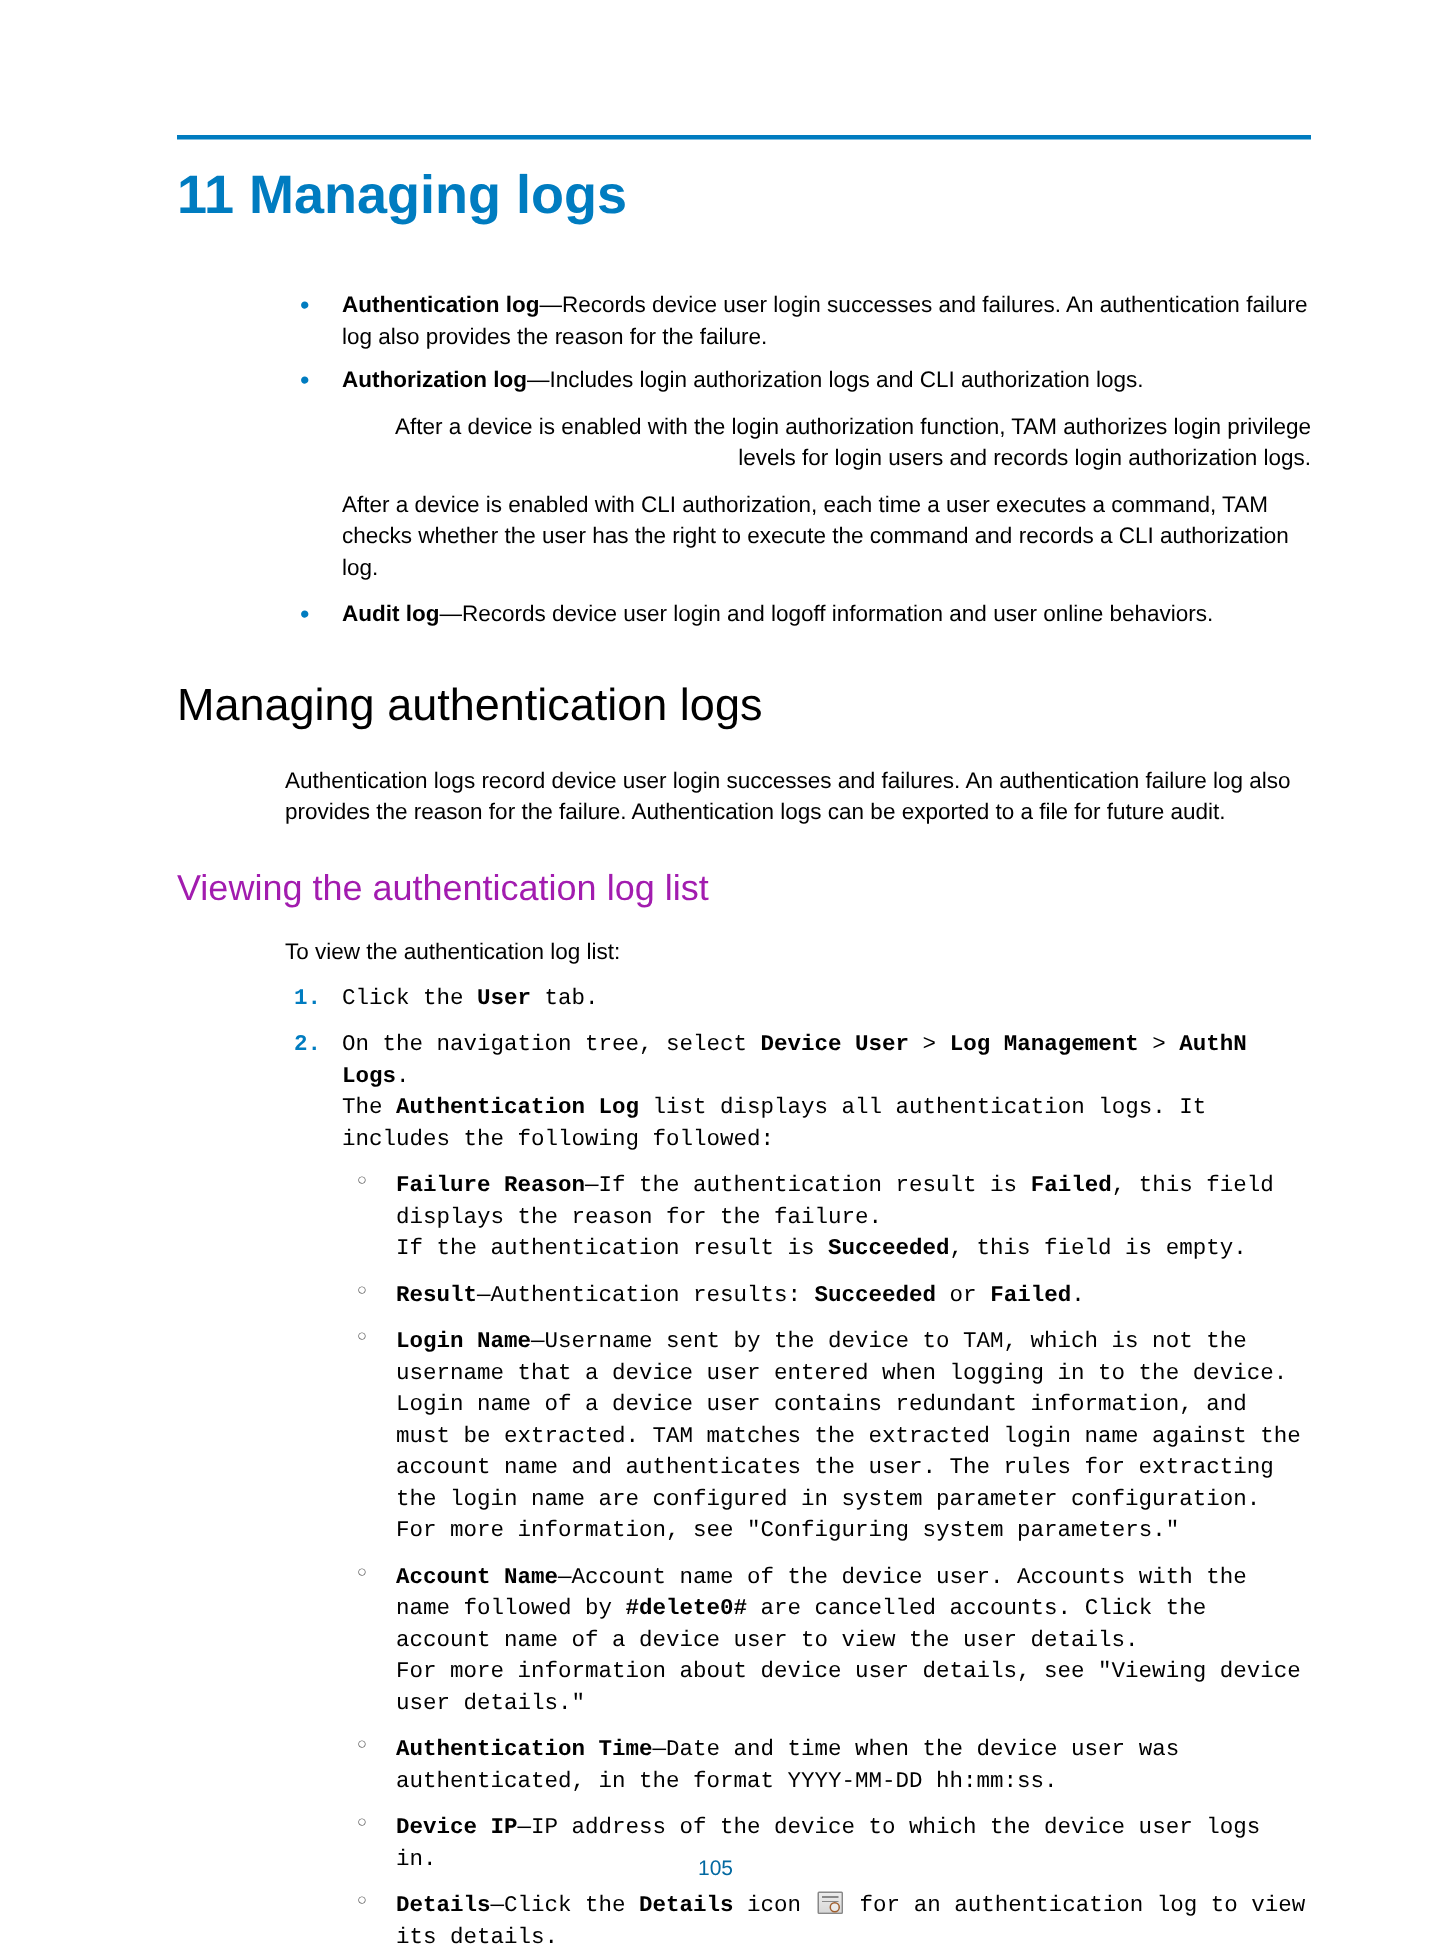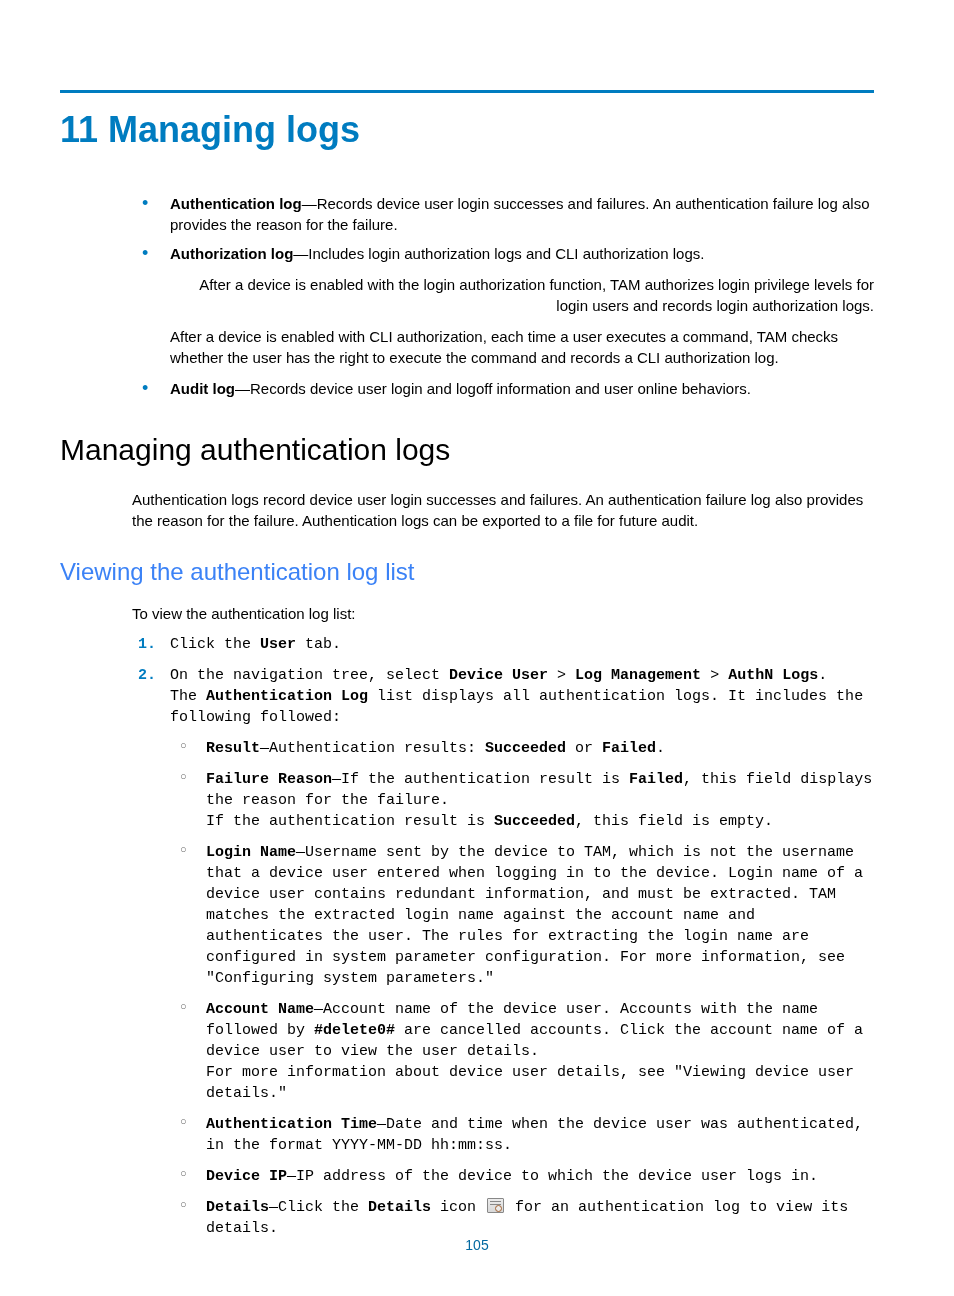--- a/index.html
+++ b/index.html
@@ -10,21 +10,21 @@
     font-family: Arial, Helvetica, sans-serif;
     color: #000;
     font-size: 15px;
     line-height: 1.4;
   }
   .page {
     width: 954px;
     height: 1296px;
     position: relative;
     box-sizing: border-box;
-    padding: 90px 80px 0 60px;
+    padding: 90px 80px 0 118px;
   }
   .rule {
     border-top: 3px solid #007cc0;
     margin-bottom: 12px;
   }
   h1 {
     font-family: "Arial Narrow", Arial, sans-serif;
     font-stretch: condensed;
     font-weight: 700;
     font-size: 36px;
@@ -38,21 +38,21 @@
     font-weight: 400;
     font-size: 30px;
     color: #000000;
     margin: 30px 0 18px 0;
   }
   h3 {
     font-family: "Arial Narrow", Arial, sans-serif;
     font-stretch: condensed;
     font-weight: 400;
     font-size: 24px;
-    color: #3b82f6;
+    color: #a21caf;
     margin: 24px 0 14px 0;
   }
   .body {
     padding-left: 72px;
     padding-right: 0;
   }
   .p { margin: 0 0 10px 0; }
   ul.b1 {
     list-style: none;
     padding: 0;
@@ -193,29 +193,29 @@
         <span>Click the </span><b>User</b><span> tab.</span>
       </li>
       <li>
         <span>On the navigation tree, select </span><b>Device User</b><span> &gt; </span><b>Log Management</b><span> &gt; </span><b>AuthN Logs</b><span>.</span>
         <div class="p sub">
           <span>The </span><b>Authentication Log</b><span> list displays all authentication logs. It includes the following followed:</span>
         </div>
 
         <ul class="circ">
           <li>
-            <b>Result</b><span>—Authentication results: </span><b>Succeeded</b><span> or </span><b>Failed</b><span>.</span>
-          </li>
-          <li>
             <b>Failure Reason</b><span>—If the authentication result is </span><b>Failed</b><span>, this field displays the reason for the failure.</span>
             <div class="p sub">
               <span>If the authentication result is </span><b>Succeeded</b><span>, this field is empty.</span>
             </div>
           </li>
           <li>
+            <b>Result</b><span>—Authentication results: </span><b>Succeeded</b><span> or </span><b>Failed</b><span>.</span>
+          </li>
+          <li>
             <b>Login Name</b><span>—Username sent by the device to TAM, which is not the username that a device user entered when logging in to the device. Login name of a device user contains redundant information, and must be extracted. TAM matches the extracted login name against the account name and authenticates the user. The rules for extracting the login name are configured in system parameter configuration. For more information, see "</span><span class="link">Configuring system parameters</span><span>."</span>
           </li>
           <li>
             <b>Account Name</b><span>—Account name of the device user. Accounts with the name followed by </span><b>#delete0#</b><span> are cancelled accounts. Click the account name of a device user to view the user details.</span>
             <div class="p sub">
               <span>For more information about device user details, see "</span><span class="link">Viewing device user details</span><span>."</span>
             </div>
           </li>
           <li>
             <b>Authentication Time</b><span>—Date and time when the device user was authenticated, in the format YYYY-MM-DD hh:mm:ss.</span>

